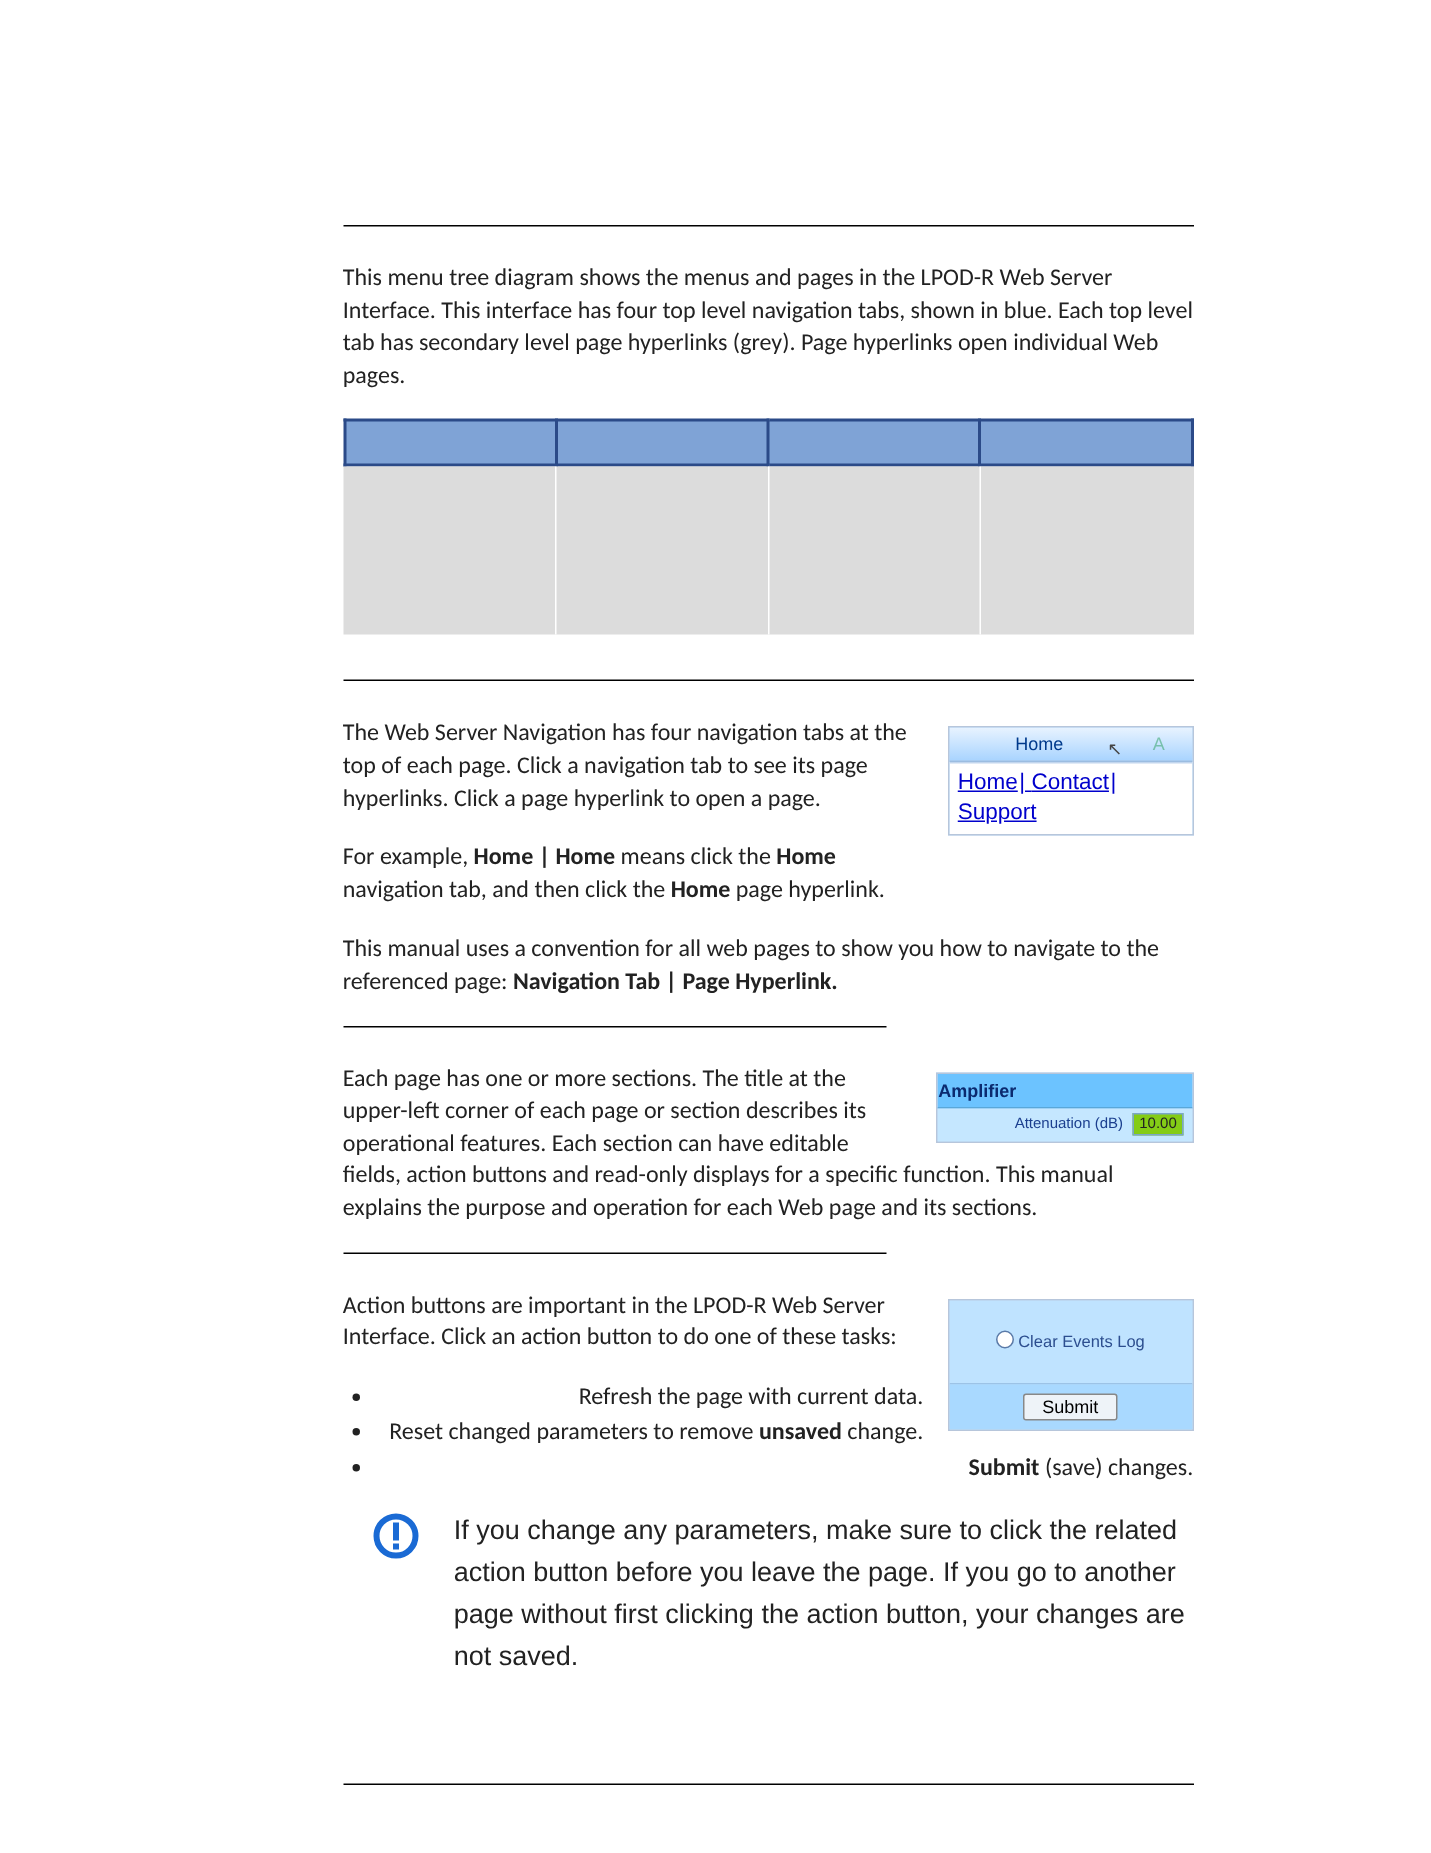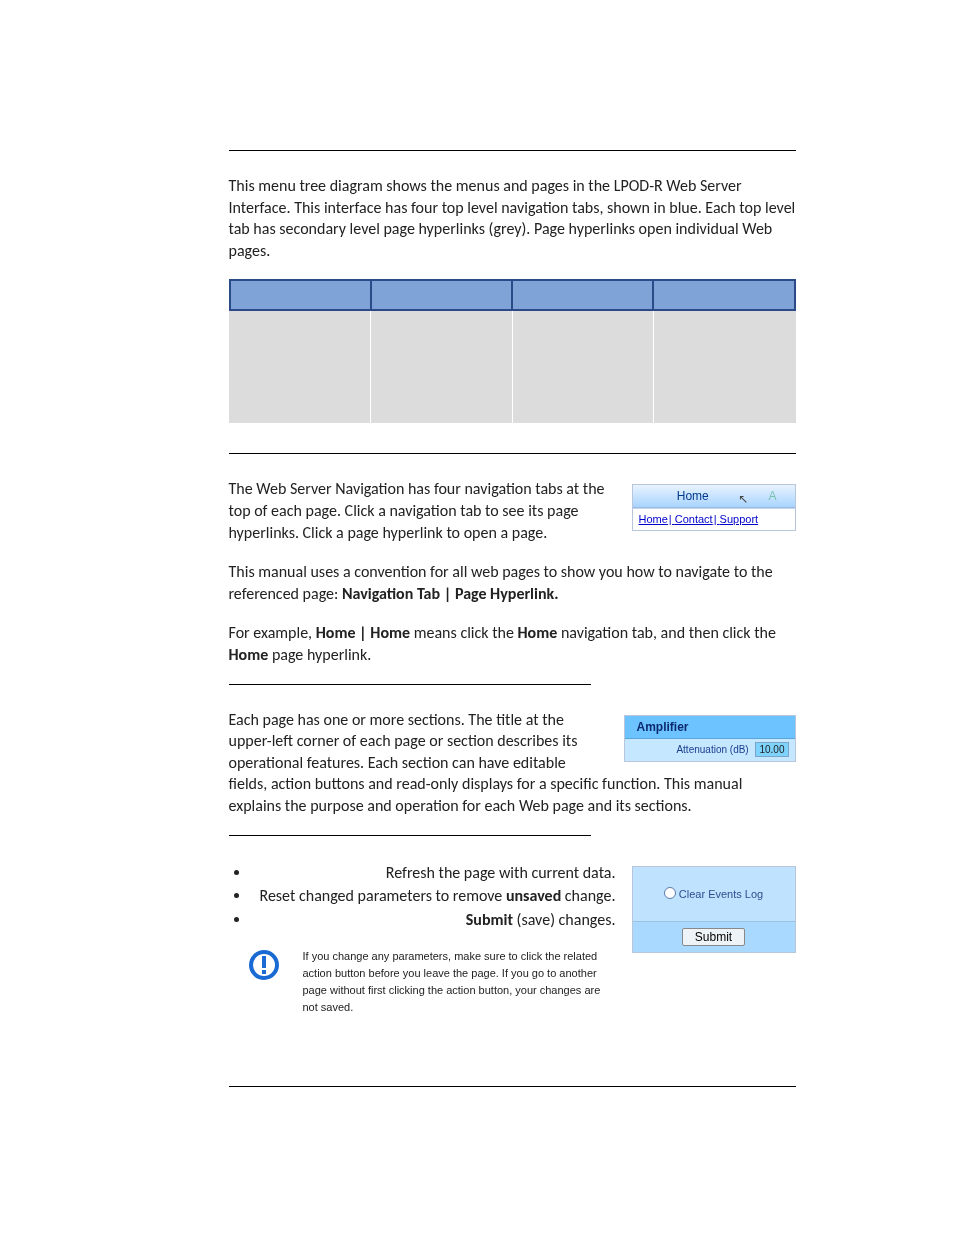--- a/index.html
+++ b/index.html
@@ -77,52 +77,52 @@
     font-weight: normal;
     border-bottom: 1px solid #9bbce0;
     position: relative;
   }
   .fig-nav .tabbar span { padding: 0 14px; }
   .fig-nav .tabbar .ar { position: absolute; right: 4px; top: 3px; color:#4a7; opacity:.6; }
   .fig-nav .links {
     background: #fff;
     padding: 3px 6px 4px 6px;
     color: #0000cc;
-    font-size: 11px;
+    font-size: 15px;
     text-decoration: underline;
     border-top: 1px solid #c2d6ee;
   }
   .fig-nav .links span { margin-right: 1px; }
   .cursor-icon {
     display: inline-block;
     transform: translateY(3px) translateX(-2px);
     font-size: 12px;
     color: #444;
   }
 
   .fig-amp {
     width: 170px;
   }
   .fig-amp .hdr {
     background: #6cc3ff;
-    padding: 3px 12px;
+    padding: 3px 1px;
     border-bottom: 1px solid #59a7d9;
     font-weight: bold;
     color: #0b2a6f;
   }
   .fig-amp .row {
     background: #c5e7ff;
     padding: 3px 6px 4px 6px;
     font-size: 10px;
     color: #1b3f8f;
     text-align: right;
   }
   .fig-amp .row .box {
     display: inline-block;
-    background: #7dd3fc;
+    background: #84cc16;
     border: 1px solid #7aa5c9;
     padding: 0 3px;
     color: #222;
     margin-left: 4px;
   }
 
   .fig-submit {
     width: 162px;
   }
   .fig-submit .top {
@@ -154,21 +154,21 @@
 
   ul.bul { margin: 0 0 18px 22px; padding: 0; }
   ul.bul li { margin: 2px 0; text-align: right; }
 
   .note {
     display: flex;
     align-items: flex-start;
     gap: 22px;
     margin: 6px 0 0 18px;
     font-family: Arial, sans-serif;
-    font-size: 11px;
+    font-size: 18px;
     line-height: 1.55;
     color: #222;
   }
   .note-text { flex: 1; }
 
   b { font-weight: bold; }
   .clearfix::after { content:""; display:block; clear:both; }
 </style>
 </head>
 <body>
@@ -214,25 +214,25 @@
     <div class="links">
       <span>Home</span>|
       <span>Contact</span>|
       <span>Support</span>
     </div>
   </div>
 
   <p>The Web Server Navigation has four navigation tabs at the top of each page. Click a navigation tab to see its page hyperlinks. Click a page hyperlink to open a page.</p>
 
   <p>
+    <span>For example, </span><b>Home | Home</b><span> means click the </span><b>Home</b><span> navigation tab, and then click the </span><b>Home</b><span> page hyperlink.</span>
+  </p>
+
+  <p>
     <span>This manual uses a convention for all web pages to show you how to navigate to the referenced page: </span><b>Navigation Tab | Page Hyperlink.</b>
-  </p>
-
-  <p>
-    <span>For example, </span><b>Home | Home</b><span> means click the </span><b>Home</b><span> navigation tab, and then click the </span><b>Home</b><span> page hyperlink.</span>
   </p>
 
   <hr class="hr-light">
   <div class="section-gap"></div>
 
   <div class="fig fig-amp">
     <div class="hdr">Amplifier</div>
     <div class="row">
       <span>Attenuation (dB)</span>
       <span class="box">10.00</span>
@@ -247,20 +247,21 @@
 
   <div class="fig fig-submit">
     <div class="top">
       <span class="radio"></span><span>Clear Events Log</span>
     </div>
     <div class="btnrow">
       <button type="button">Submit</button>
     </div>
   </div>
 
+  <p>Action buttons are important in the LPOD-R Web Server Interface. Click an action button to do one of these tasks:</p>
   <ul class="bul">
     <li>Refresh the page with current data.</li>
     <li>
       <span>Reset changed parameters to remove </span><b>unsaved</b><span> change.</span>
     </li>
     <li>
       <b>Submit</b><span> (save) changes.</span>
     </li>
   </ul>
 

